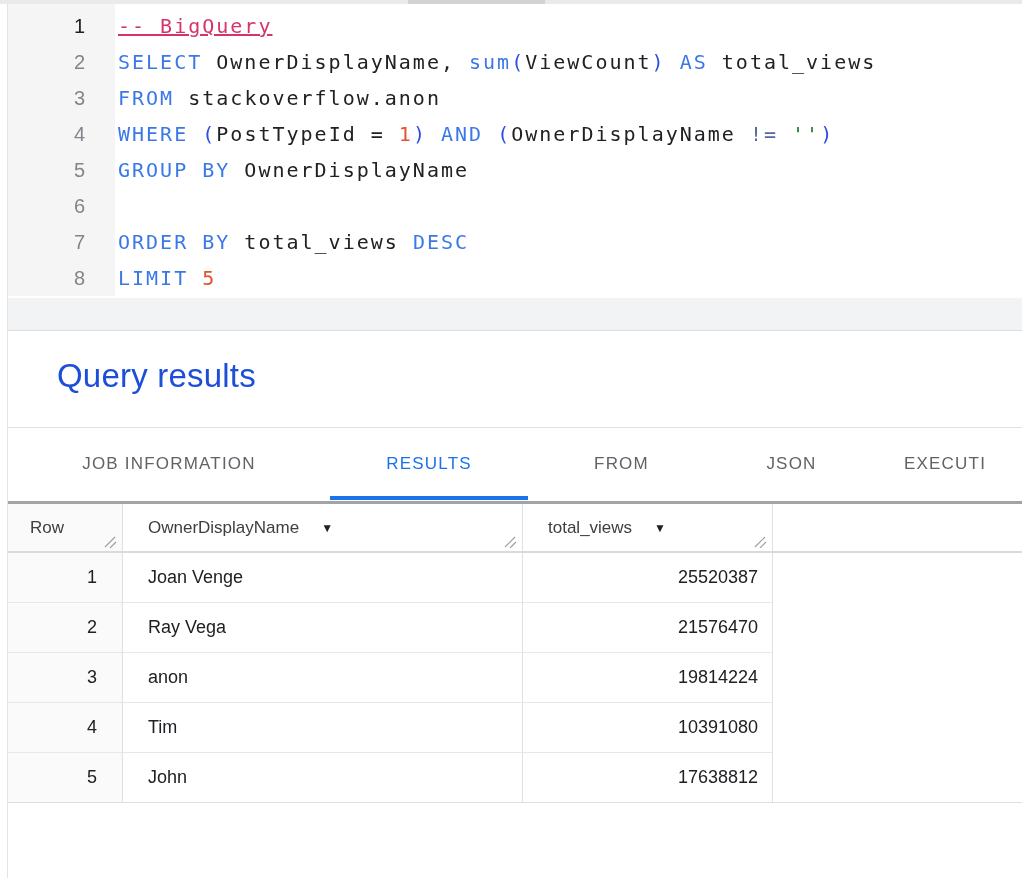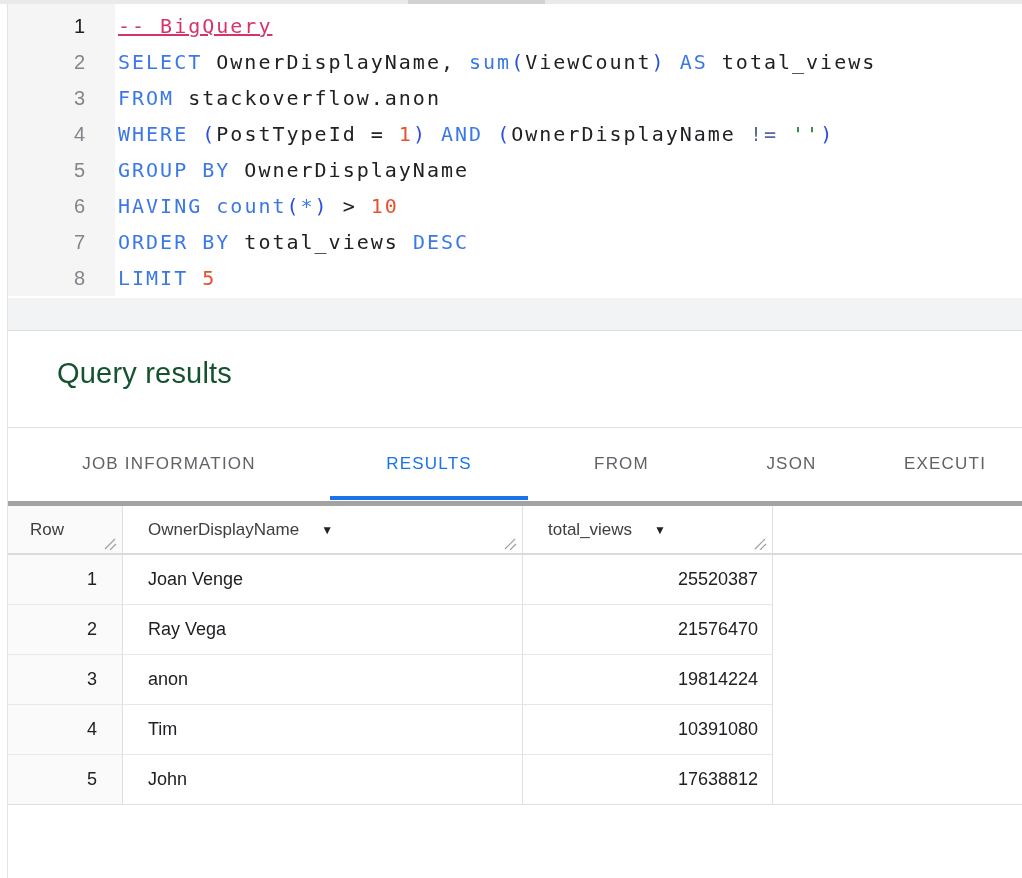--- a/index.html
+++ b/index.html
@@ -32,34 +32,34 @@
   .tok-plain{color:var(--plain);}
 
   
   #band{position:absolute;top:298px;left:8px;width:1014px;height:32px;background:#f2f3f4;}
   .divider{position:absolute;left:8px;width:1014px;height:1px;background:#dcdddf;}
   #div1{top:330px;}
   #div2{top:427px;background:#e0e0e0;}
 
   
   #qr{position:absolute;top:331px;left:0;width:1022px;height:96px;background:#fff;}
-  #qr h1{position:absolute;left:57px;top:26px;margin:0;font-size:29px;font-weight:400;
-         color:#14532d;letter-spacing:.2px;}
+  #qr h1{position:absolute;left:57px;top:26px;margin:0;font-size:33px;font-weight:400;
+         color:#1d4ed8;letter-spacing:.2px;}
 
   
   #tabs{position:absolute;top:428px;left:8px;height:72px;display:flex;background:#fff;}
   .tab{position:relative;display:flex;align-items:center;justify-content:center;
        box-sizing:border-box;height:72px;font-size:17px;font-weight:500;letter-spacing:1.2px;
        color:var(--tab-in);cursor:pointer;white-space:nowrap;}
   .tab.active{color:var(--tab-ac);text-align:right;}
   .tab.active::after{content:"";position:absolute;left:0;bottom:0;width:100%;height:4px;background:var(--tab-ac);}
   .tab.last{justify-content:flex-start;padding-left:36px;}
 
   
-  #table{position:absolute;top:501px;left:8px;width:1014px;border-top:5px solid #a3a3a3;background:#fff;}
+  #table{position:absolute;top:501px;left:8px;width:1014px;border-top:3px solid #a3a3a3;background:#fff;}
   .thead{display:flex;height:49px;box-sizing:border-box;border-bottom:2px solid #d9dadc;}
   .th{position:relative;box-sizing:border-box;display:flex;align-items:center;
       font-size:17px;font-weight:500;color:#3c4043;background:#fff;}
   .th-row{width:115px;background:#fafafa;border-right:1px solid #e0e0e0;padding-left:22px;}
   .th-name{width:400px;border-right:1px solid #e0e0e0;padding-left:25px;}
   .th-views{width:250px;border-right:1px solid #e0e0e0;padding-left:25px;}
   .th-fill{flex:1;}
   .arrow{margin-left:22px;font-size:12px;color:#202124;}
   .grip{position:absolute;right:4px;bottom:3px;}
   .tr{display:flex;height:50px;background:#fff;}
@@ -99,21 +99,20 @@
         <div class="code-line">
           <div class="lnum">4</div>
           <div class="lcode"><span class="tok-keyword">WHERE</span><span class="tok-plain"> </span><span class="tok-bracket">(</span><span class="tok-plain">PostTypeId </span><span class="tok-operator">=</span><span class="tok-plain"> </span><span class="tok-number">1</span><span class="tok-bracket">)</span><span class="tok-plain"> </span><span class="tok-keyword">AND</span><span class="tok-plain"> </span><span class="tok-bracket">(</span><span class="tok-plain">OwnerDisplayName </span><span class="tok-operator-neq">!=</span><span class="tok-plain"> </span><span class="tok-string">''</span><span class="tok-bracket">)</span></div>
         </div>
         <div class="code-line">
           <div class="lnum">5</div>
           <div class="lcode"><span class="tok-keyword">GROUP BY</span><span class="tok-plain"> OwnerDisplayName</span></div>
         </div>
         <div class="code-line">
           <div class="lnum">6</div>
-          <div class="lcode"><span class="tok-keyword">HAVING</span><span class="tok-plain"> </span><span class="tok-keyword">count</span><span class="tok-bracket">(</span><span class="tok-keyword">*</span><span class="tok-bracket">)</span><span class="tok-plain"> </span><span class="tok-operator">&gt;</span><span class="tok-plain"> </span><span class="tok-number">10</span></div>
         </div>
         <div class="code-line">
           <div class="lnum">7</div>
           <div class="lcode"><span class="tok-keyword">ORDER BY</span><span class="tok-plain"> total_views </span><span class="tok-keyword">DESC</span></div>
         </div>
         <div class="code-line">
           <div class="lnum">8</div>
           <div class="lcode"><span class="tok-keyword">LIMIT</span><span class="tok-plain"> </span><span class="tok-number">5</span></div>
         </div>
       </div>

